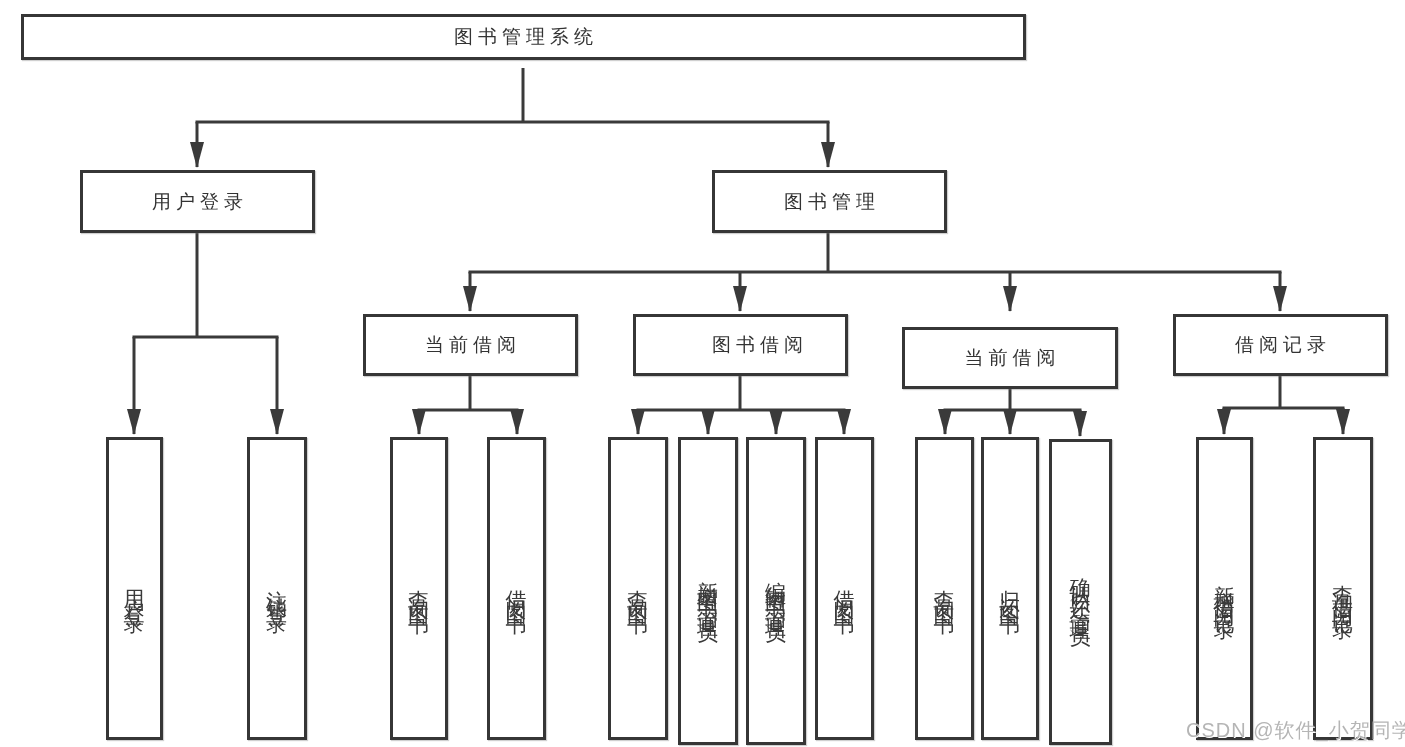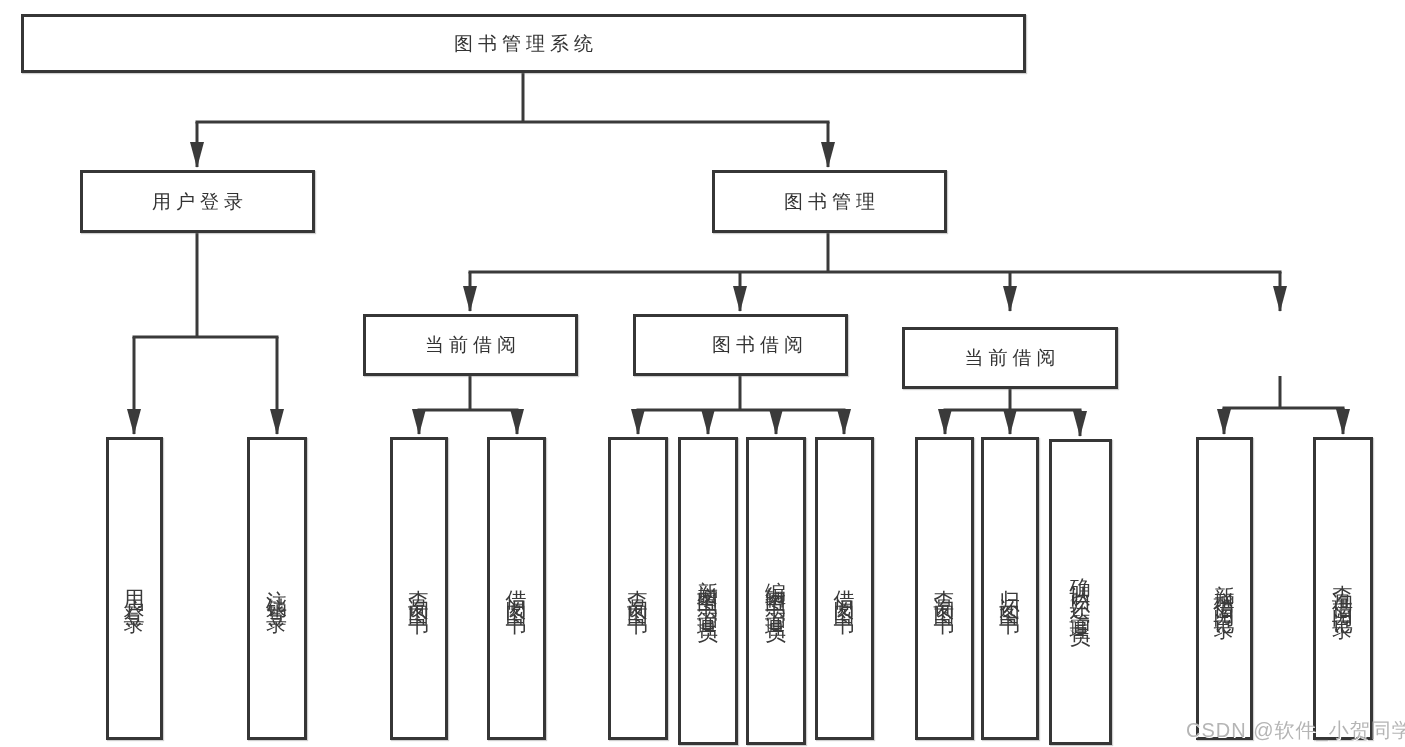--- a/index.html
+++ b/index.html
@@ -86,39 +86,42 @@
       <line x1="1010" y1="410" x2="1010" y2="434" marker-end="url(#arw)"></line>
       <line x1="1080" y1="410" x2="1080" y2="436" marker-end="url(#arw)"></line>
 
       <line x1="1280" y1="376" x2="1280" y2="408"></line>
       <line x1="1222.5" y1="408" x2="1344.5" y2="408"></line>
       <line x1="1224" y1="408" x2="1224" y2="434" marker-end="url(#arw)"></line>
       <line x1="1343" y1="408" x2="1343" y2="434" marker-end="url(#arw)"></line>
     </g>
   </svg>
 
-  <div class="node root h" style="left:21px;top:14px;width:1005px;height:59px;">
+  <div class="node root h" style="left:21px;top:14px;width:1005px;height:46px;">
     <span>图书管理系统</span>
   </div>
 
   <div class="node h" style="left:80px;top:170px;width:235px;height:63px;">
     <span>用户登录</span>
   </div>
   <div class="node h" style="left:712px;top:170px;width:235px;height:63px;">
     <span>图书管理</span>
   </div>
 
   <div class="node h" style="left:363px;top:314px;width:215px;height:62px;">
     <span>当前借阅</span>
   </div>
   <div class="node h" style="left:633px;top:314px;width:215px;height:62px;padding-left:34px;">
     <span>图书借阅</span>
   </div>
   <div class="node h" style="left:902px;top:314px;width:216px;height:62px;margin-top:13px;">
     <span>当前借阅</span>
+  </div>
+  <div class="node h" style="left:1173px;top:314px;width:215px;height:62px;">
+    <span>借阅记录</span>
   </div>
 
   <div class="node leaf" style="left:106px;top:437px;width:57px;height:303px;">
     <span class="vtext">用户登录</span>
   </div>
   <div class="node leaf" style="left:247px;top:437px;width:60px;height:303px;">
     <span class="vtext">注销登录</span>
   </div>
 
   <div class="node leaf" style="left:390px;top:437px;width:58px;height:303px;">

